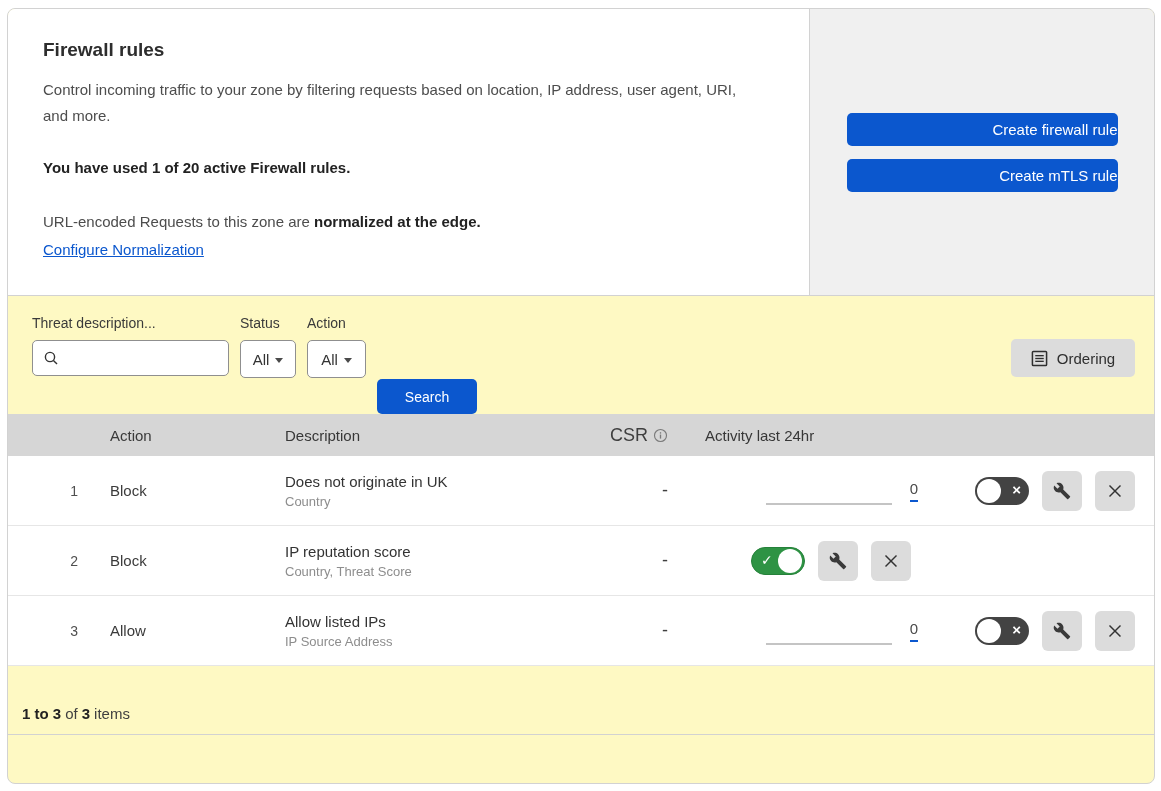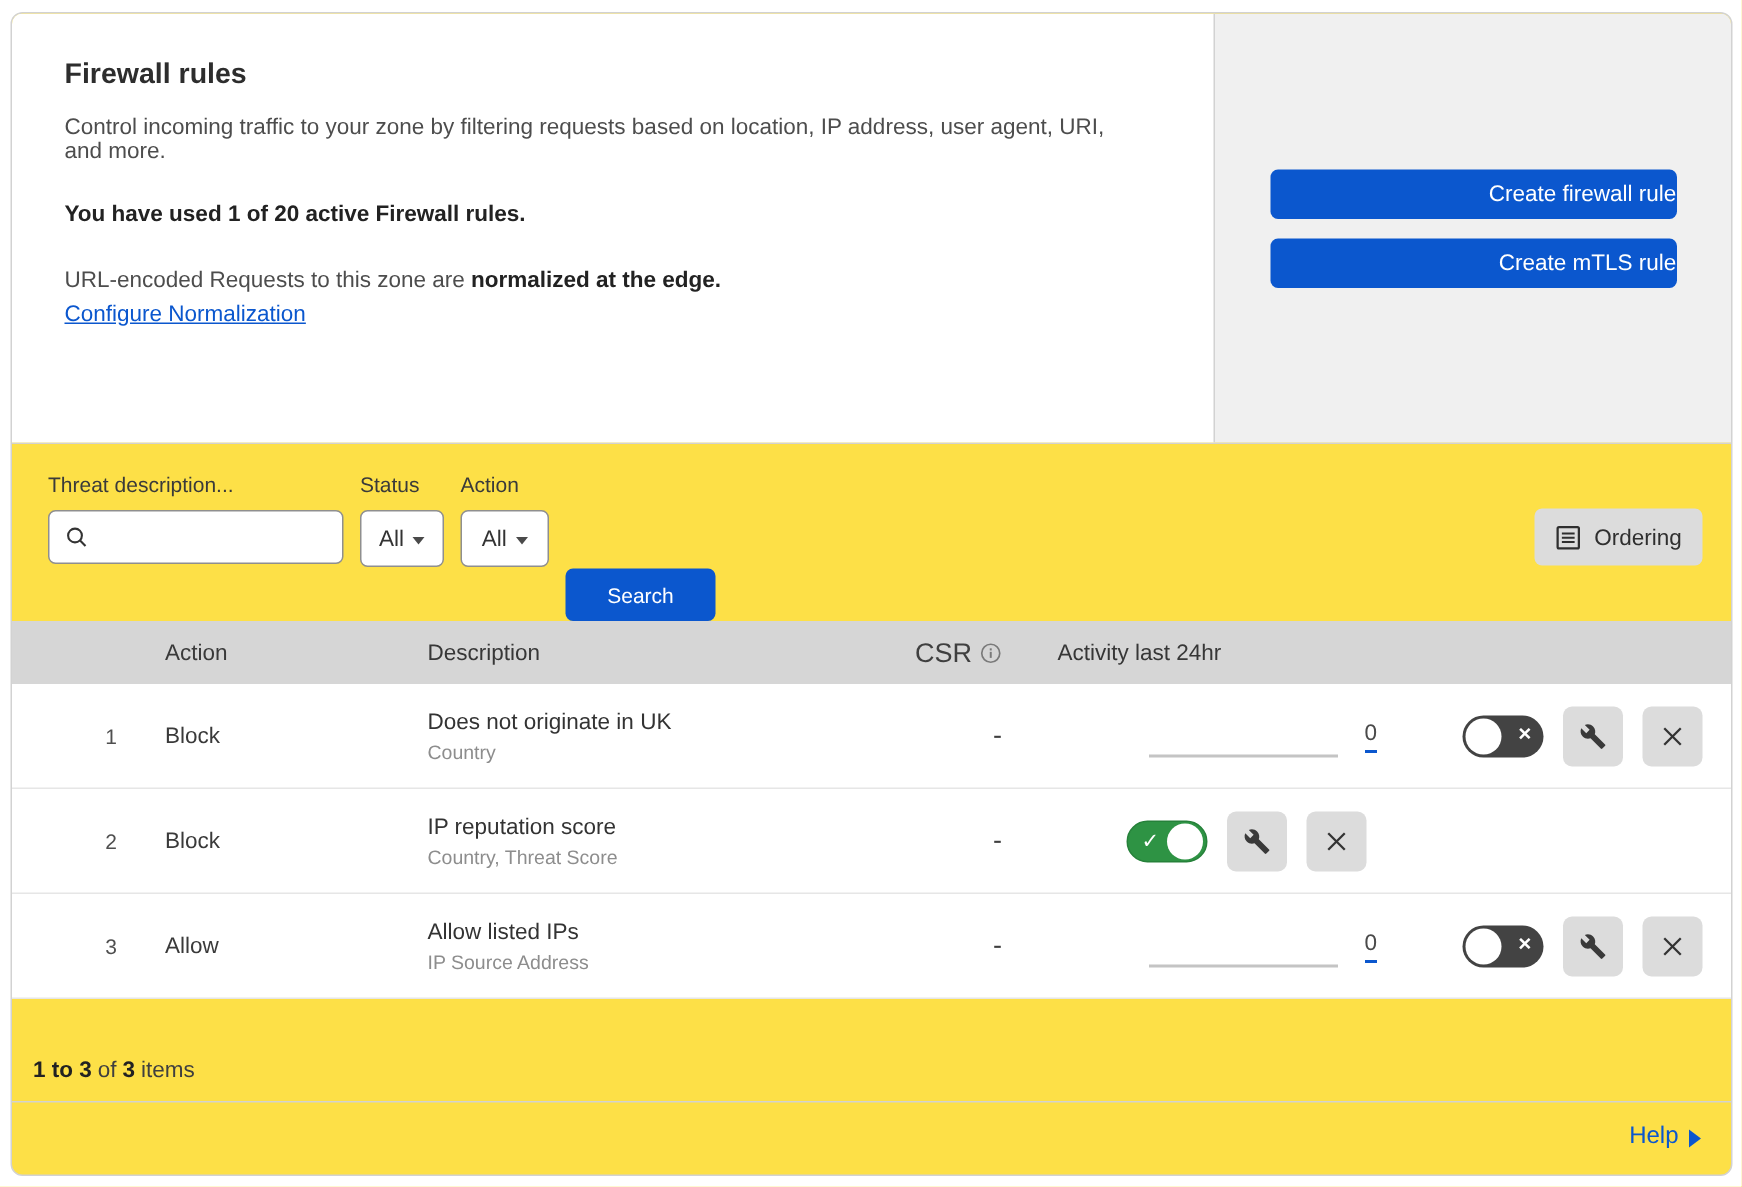--- a/index.html
+++ b/index.html
@@ -3,27 +3,27 @@
 <meta charset="utf-8">
 <style>
   * { margin:0; padding:0; box-sizing:border-box; }
   html,body { background:#fff; width:1161px; height:791px; font-family:"Liberation Sans","DejaVu Sans",sans-serif; }
   :root{
     --blue:#0b57ce; --link:#0b57ce; --green:#2e9344; --green-border:#26813a;
     --toggle-off:#434343; --border:#d2d2d2; --panel-gray:#f0f0f0;
     --header-gray:#d6d6d6; --btn-gray:#dcdcdc; --text:#383838; --subtext:#8d8d8d;
   }
   .card { position:absolute; left:7px; top:8px; width:1148px; height:776px;
-          border:1px solid var(--border); border-radius:8px; overflow:hidden; background:#fde047; }
+          border:1px solid var(--border); border-radius:8px; overflow:hidden; background:#fef9c3; }
 
   
   .top { display:flex; height:287px; border-bottom:1px solid var(--border); }
   .intro { width:802px; border-right:1px solid var(--border); padding:30px 40px 0 35px; background:#fff; }
   .intro h1 { font-size:19px; font-weight:600; color:#2d2d2d; margin-bottom:16px; }
-  .intro p { font-size:15px; color:#4d4d4d; line-height:16px; }
+  .intro p { font-size:15px; color:#4d4d4d; line-height:26px; }
   .intro .desc { max-width:720px; margin-bottom:26px; }
   .intro .usage { font-weight:700; color:#222; margin-bottom:28px; }
   .intro .norm { margin-bottom:6px; }
   .intro .norm b { color:#222; }
   .intro a.config-link { color:var(--link); text-decoration:underline; font-size:15px; cursor:pointer; }
   .cta-panel { flex:1; background:var(--panel-gray); display:flex; flex-direction:column;
                align-items:center; justify-content:center; gap:13px; }
   .btn-primary { width:271px; height:33px; background:var(--blue); color:#fff; border:none;
                  border-radius:5px; font-size:15px; font-family:inherit; cursor:pointer;text-align:right; }
 
@@ -33,21 +33,21 @@
   .fgroup label { font-size:14px; color:#3a3a3a; margin-bottom:9px; }
   .search-box { width:197px; height:36px; border:1px solid #8f8f8f; border-radius:5px;
                 display:flex; align-items:center; padding-left:10px; background:#fff; }
   .dd { height:38px; border:1px solid #8f8f8f; border-radius:5px; background:#fff;
         display:flex; align-items:center; justify-content:center; gap:6px; font-size:15px; color:#333; cursor:pointer; }
   .dd.status { width:56px; } .dd.action { width:59px; }
   .caret { width:0; height:0; border-left:4px solid transparent; border-right:4px solid transparent;
            border-top:5px solid #4a4a4a; margin-top:2px; }
   .btn-search { width:100px; height:35px; margin-top:26px; background:var(--blue); color:#fff;
                 border:none; border-radius:5px; font-size:14px; font-family:inherit; cursor:pointer; align-self:flex-end; }
-  .btn-ordering { margin-left:auto; margin-top:24px; width:112px; height:38px; background:var(--btn-gray);
+  .btn-ordering { margin-left:auto; margin-top:24px; width:124px; height:38px; background:var(--btn-gray);
                   border:none; border-radius:5px; font-size:15px; color:#2f2f2f; font-family:inherit;
                   display:flex; align-items:center; justify-content:center; gap:9px; cursor:pointer; }
 
   
   .grid-row { display:grid; grid-template-columns:84px 188px 316px 72px 262px 1fr; align-items:center; }
   .thead { height:42px; background:var(--header-gray); font-size:15px; color:#373737; }
   .cell-num { text-align:right; padding-right:14px; font-size:14px; color:#4f4f4f; }
   .cell-action { padding-left:18px; font-size:15px; color:#3a3a3a; }
   .cell-desc { padding-left:5px; }
   .cell-desc .title { font-size:15px; color:#333; margin-bottom:4px; }
@@ -260,20 +260,14 @@
     </div>
   </div>
 
   <div class="items-footer">
     <b>1 to 3</b>
     <span>of</span>
     <b>3</b>
     <span>items</span>
   </div>
 
-  <div class="help-strip">
-    <a class="help-link">
-      <span>Help</span>
-      <span class="tri-right"></span>
-    </a>
-  </div>
 
 </div>
 
 </body></html>

